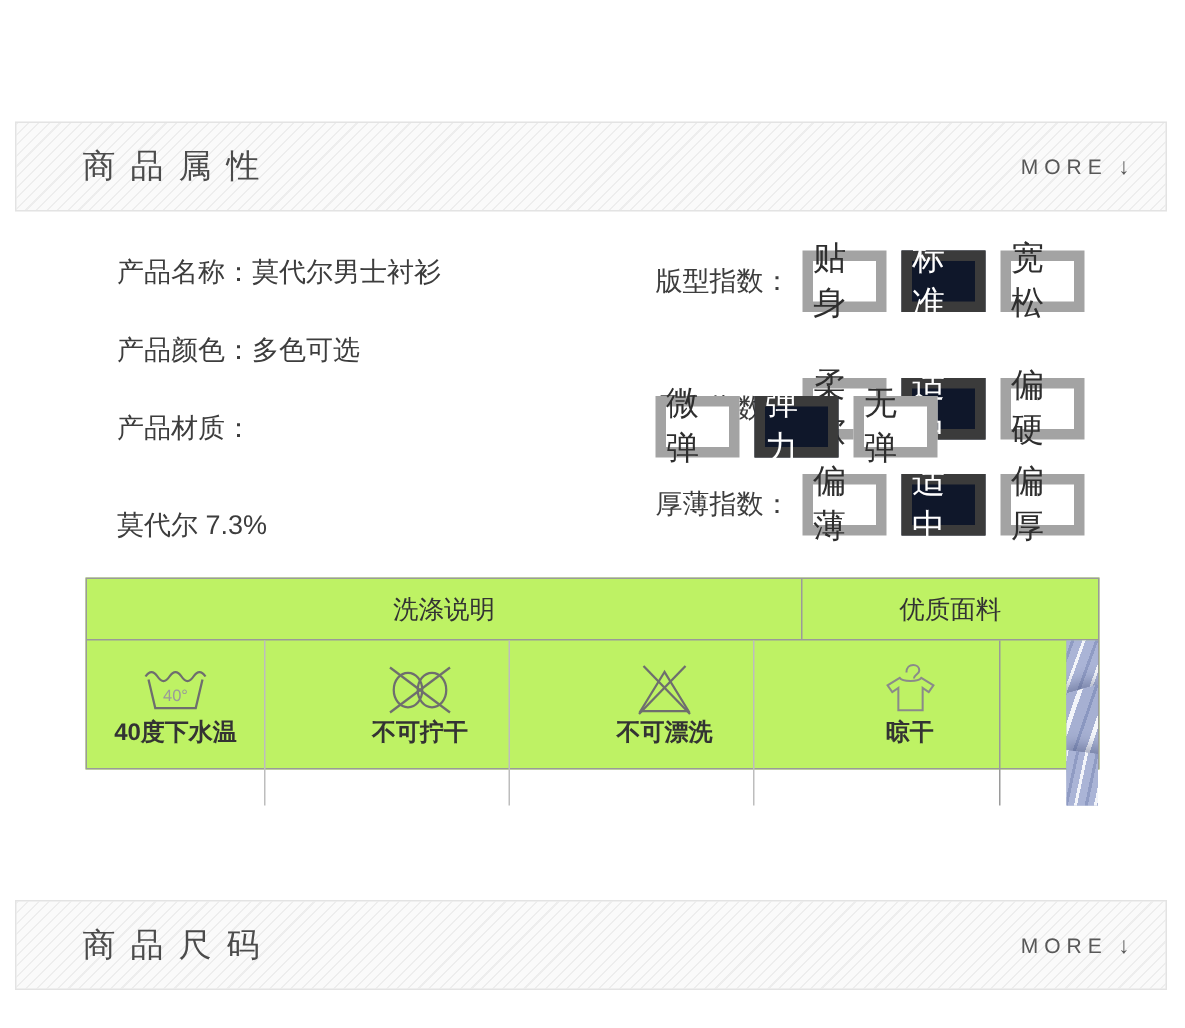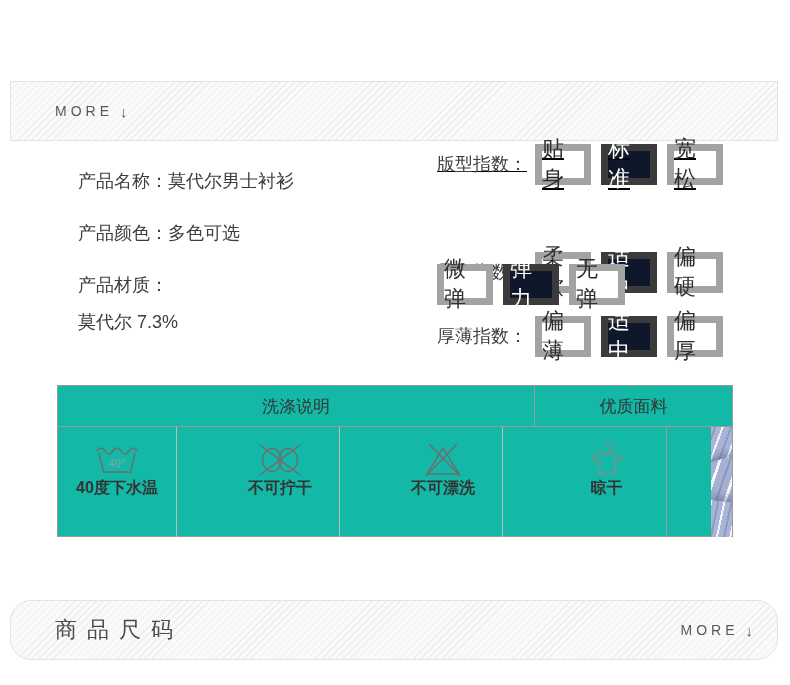--- a/index.html
+++ b/index.html
@@ -24,22 +24,22 @@
 
   
   .idx-row{position:absolute;left:437px;height:26px;display:flex;align-items:center;}
   .idx-label{font-size:18px;color:#3d3d3d;width:98px;}
   .opt{width:56px;height:41px;box-sizing:border-box;border:7px solid #a3a3a3;background:#fff;
        display:flex;align-items:center;justify-content:center;
        font-size:22px;color:#2e2e2e;margin-right:10px;}
   .opt.sel{background:#0f172a;border-color:#3b3b3b;color:#ffffff;}
 
   
-  .care-table{position:absolute;left:57px;top:385px;width:676px;height:152px;
-              box-sizing:border-box;border:1px solid #9a9a9a;background:#14b8a6;}
+  .care-table{position:absolute;left:57px;top:385px;width:676px;height:128px;
+              box-sizing:border-box;border:1px solid #9a9a9a;background:#bef264;}
   .ct-head{display:flex;height:40px;border-bottom:1px solid #9a9a9a;}
   .ct-head .th{display:flex;align-items:center;justify-content:center;
                font-size:17px;color:#333;}
   .th-wash{width:477px;border-right:1px solid #9a9a9a;box-sizing:border-box;}
   .th-fabric{flex:1;}
   .ct-body{display:flex;height:110px;gap:44px;}
   .ct-cell{width:119px;box-sizing:border-box;border-right:1px solid #bdbdbd;
            display:flex;flex-direction:column;align-items:center;padding-top:15px;}
   .ct-cell.last-wash{border-right:1px solid #9a9a9a;width:120px;}
   .ct-cell .care-label{font-size:16px;color:#333;font-weight:bold;}
@@ -57,35 +57,36 @@
        background:repeating-linear-gradient(125deg,#f3f5fa 0 3px,#a6b0d2 3px 10px,#8a97c0 10px 12px,#a6b0d2 12px 18px);}
   .fb3{height:50%;top:68%;left:-20%;transform:rotate(7deg);
        background:repeating-linear-gradient(95deg,#f3f5fa 0 2px,#aab4d6 2px 7px,#8f9bc3 7px 9px,#aab4d6 9px 13px);}
 </style>
 </head>
 <body>
 
 <div id="canvas">
 
   <div class="hdr" style="top:81px;">
+    <span class="hdr-title">商品属性</span>
     <span class="hdr-more">
       <span>MORE</span>
       <span class="arrow">↓</span>
     </span>
   </div>
 
   <div class="info-row" style="top:167px;"><span>产品名称：</span><span>莫代尔男士衬衫</span></div>
 
   <div class="info-row" style="top:219px;"><span>产品颜色：</span><span>多色可选</span></div>
 
   <div class="info-row" style="top:271px;"><span>产品材质：</span></div>
 
-  <div class="info-row" style="top:308px;"><span>莫代尔 7.3%</span></div>
+  <div class="info-row" style="top:336px;"><span>莫代尔 7.3%</span></div>
 
-  <div class="idx-row" style="top:151px;text-decoration:underline;">
+  <div class="idx-row" style="top:174px;">
     <span class="idx-label">版型指数：</span>
     <span class="opt">贴身</span>
     <span class="opt sel">标准</span>
     <span class="opt">宽松</span>
   </div>
 
   <div class="idx-row" style="top:219px;margin-top:40px;">
     <span class="idx-label">柔和指数：</span>
     <span class="opt">柔软</span>
     <span class="opt sel">适中</span>
@@ -150,21 +151,21 @@
 
       <div class="fabric-cell">
         <div class="fabric-band fb1"></div>
         <div class="fabric-band fb2"></div>
         <div class="fabric-band fb3"></div>
       </div>
 
     </div>
   </div>
 
-  <div class="hdr" style="top:600px;border-radius:21px;">
+  <div class="hdr" style="top:600px;">
     <span class="hdr-title">商品尺码</span>
     <span class="hdr-more">
       <span>MORE</span>
       <span class="arrow">↓</span>
     </span>
   </div>
 
 </div>
 
 </body></html>

